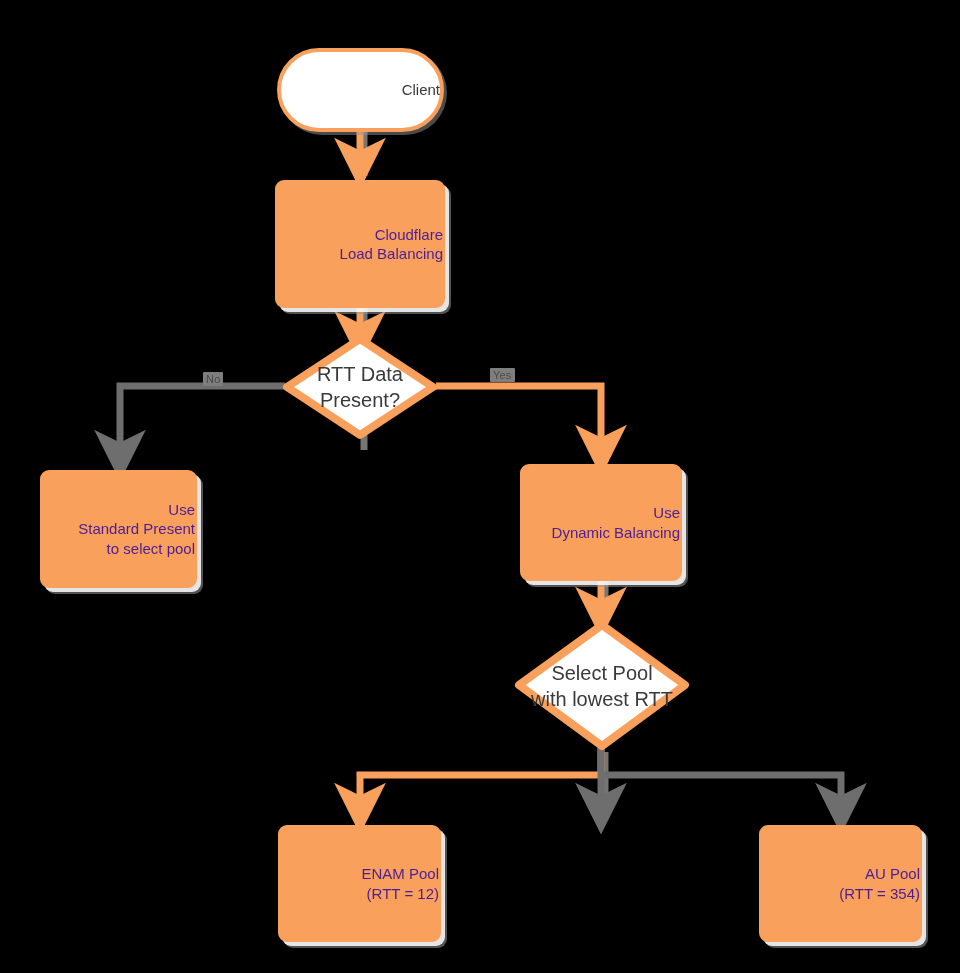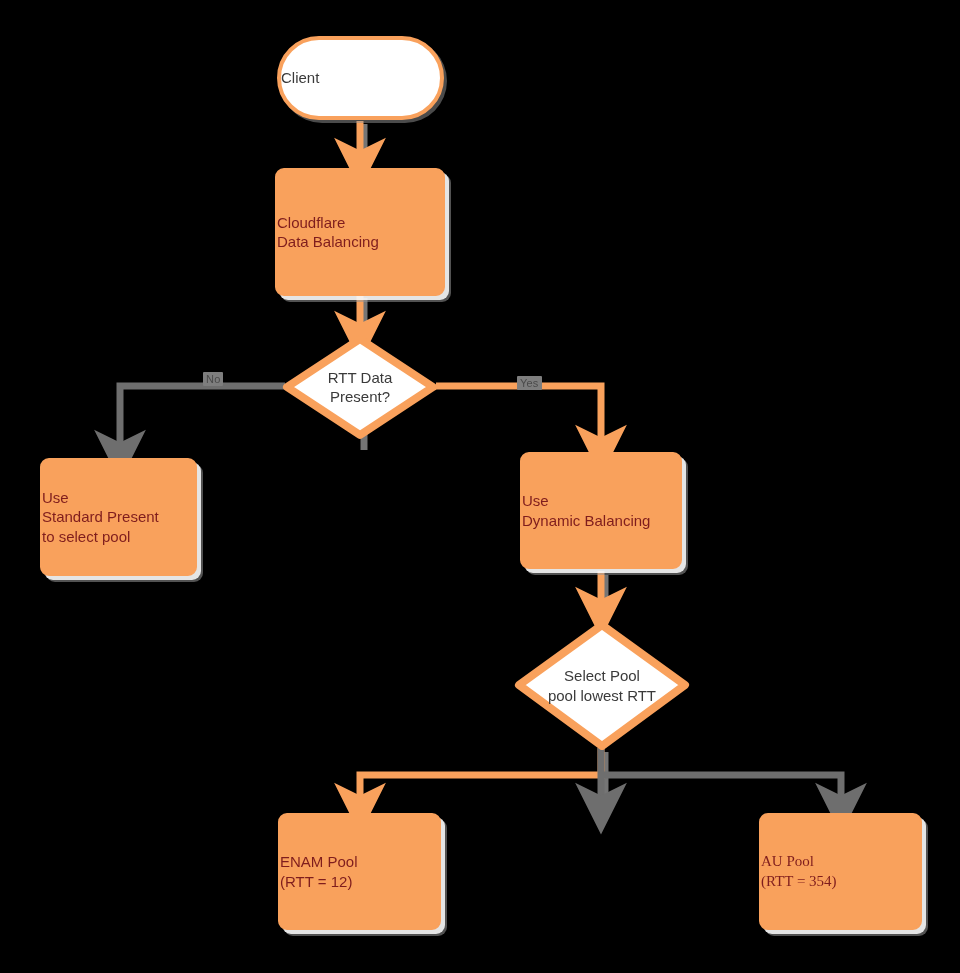--- a/index.html
+++ b/index.html
@@ -20,30 +20,31 @@
     left: 0; top: 0;
     width: 960px;
     height: 973px;
   }
   .node {
     position: absolute;
     box-sizing: border-box;
     display: flex;
     align-items: center;
     justify-content: center;
-    text-align: left;
+    text-align: right;
     line-height: 1.28;
+    margin-top: 12px;
   }
   .node .txt { display: block; width: 100%; }
   
   .box-fill {
     background: #F9A15C;
     border: 2px solid #F9A15C;
     border-radius: 9px;
-    color: #7f1d1d;
+    color: #4c1d95;
     font-size: 15px;
     box-shadow: 4px 4px 0 0 rgba(255,255,255,0.85),
                 6px 6px 0 0 rgba(150,150,150,0.55);
   }
   
   .box-term {
     background: #FFFFFF;
     border: 4px solid #F9A15C;
     border-radius: 46px;
     color: #3A3A3A;
@@ -55,21 +56,21 @@
   .diamond-wrap svg { position: absolute; left: 0; top: 0; }
   .diamond-label {
     position: absolute;
     left: 0; top: 0;
     width: 100%; height: 100%;
     display: flex;
     align-items: center;
     justify-content: center;
     text-align: center;
     color: #3A3A3A;
-    font-size: 15px;
+    font-size: 20px;
     line-height: 1.3;
     pointer-events: none;
   }
   .edge-label {
     position: absolute;
     color: #4A4A4A;
     font-size: 11px;
     background: #7E7E7E;
     padding: 1px 3px;
     border-radius: 1px;
@@ -135,39 +136,39 @@
     </g>
   </svg>
 
   <div class="node box-term" style="left:277px; top:36px; width:167px; height:84px;">
     <span class="txt">Client</span>
   </div>
 
   <div class="node box-fill" style="left:275px; top:168px; width:170px; height:128px;">
     <span class="txt">
       <span>Cloudflare</span><br>
-      <span>Data Balancing</span>
+      <span>Load Balancing</span>
     </span>
   </div>
 
   <div class="diamond-wrap" style="left:281px; top:333px; width:158px; height:108px;">
     <svg width="158" height="108" viewBox="0 0 158 108">
       <polygon points="79,6 152,54 79,102 6,54" fill="#FFFFFF" stroke="#F9A15C" stroke-width="8" stroke-linejoin="round"></polygon>
     </svg>
     <div class="diamond-label">
       <span>
         <span>RTT Data</span><br>
         <span>Present?</span>
       </span>
     </div>
   </div>
 
   <div class="edge-label" style="left:203px; top:372px;">No</div>
 
-  <div class="edge-label" style="left:490px; top:376px;margin-left:27px;">Yes</div>
+  <div class="edge-label" style="left:490px; top:368px;">Yes</div>
 
   <div class="node box-fill" style="left:40px; top:458px; width:157px; height:118px;">
     <span class="txt">
       <span>Use</span><br>
       <span>Standard Present</span><br>
       <span>to select pool</span>
     </span>
   </div>
 
   <div class="node box-fill" style="left:520px; top:452px; width:162px; height:117px;">
@@ -177,33 +178,33 @@
     </span>
   </div>
 
   <div class="diamond-wrap" style="left:513px; top:619px; width:178px; height:133px;">
     <svg width="178" height="133" viewBox="0 0 178 133">
       <polygon points="89,6 172,66 89,127 6,66" fill="#FFFFFF" stroke="#F9A15C" stroke-width="8" stroke-linejoin="round"></polygon>
     </svg>
     <div class="diamond-label">
       <span>
         <span>Select Pool</span><br>
-        <span>pool lowest RTT</span>
+        <span>with lowest RTT</span>
       </span>
     </div>
   </div>
 
   <div class="node box-fill" style="left:278px; top:813px; width:163px; height:117px;">
     <span class="txt">
       <span>ENAM Pool</span><br>
       <span><span>(</span><span class="bold">RTT = 12</span><span>)</span></span>
     </span>
   </div>
 
 
-  <div class="node box-fill" style="left:759px; top:813px; width:163px; height:117px;font-family:Liberation Serif, serif;">
+  <div class="node box-fill" style="left:759px; top:813px; width:163px; height:117px;">
     <span class="txt">
       <span>AU Pool</span><br>
       <span>(RTT = 354)</span>
     </span>
   </div>
 
 </div>
 
 </body></html>

